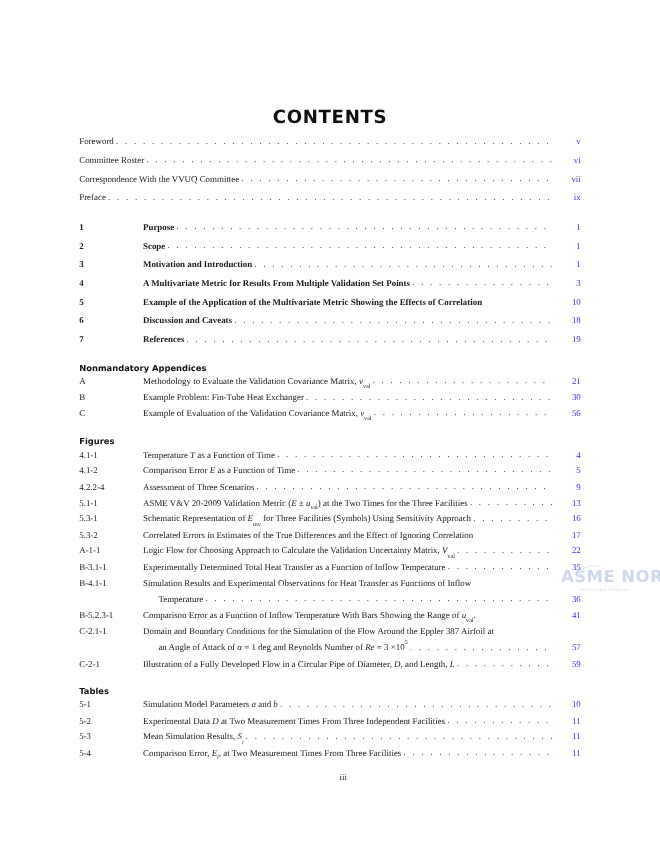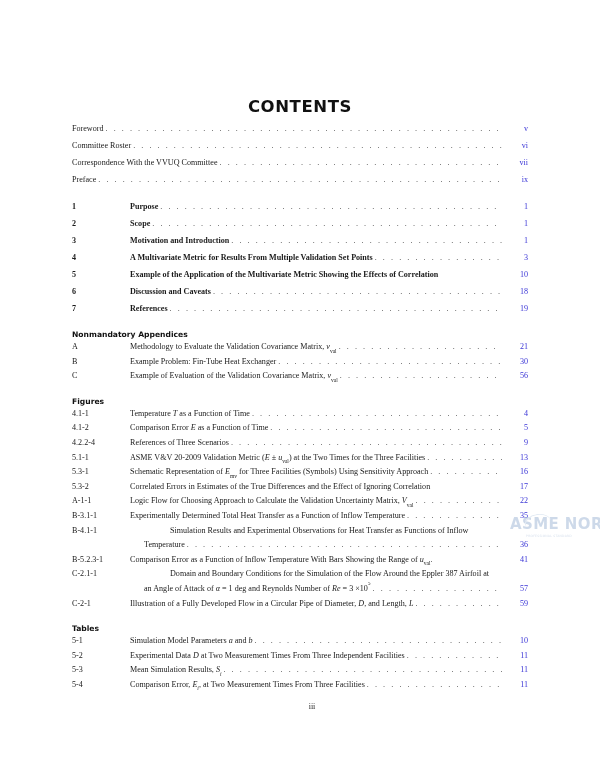--- a/index.html
+++ b/index.html
@@ -93,26 +93,24 @@
     font-size: 8.1px;
   }
   .pg.blank { color: transparent; }
 
   
   .row.wrap { display: block; }
   .row.wrap .l1 {
     display: flex;
     align-items: baseline;
     width: 100%;
-    gap: 20px;
   }
   .row.wrap .l1 .txt {
     flex: 1 1 auto;
     white-space: nowrap;
-    margin-left: 20px;
   }
   .row.wrap .l2 {
     display: flex;
     align-items: baseline;
     width: 100%;
   }
   .row.wrap .l2 .indent {
     flex: 0 0 58px;
   }
   .row.wrap .l2 .sub {
@@ -352,21 +350,21 @@
         <div class="label-wrap">
           <span class="label">Comparison Error <i class="v">E</i> as a Function of Time</span>
           <span class="leader">. . . . . . . . . . . . . . . . . . . . . . . . . . . . . . . . . . . . . . . . . . . . . . . . . . . . . . . . . . . . . . . . . . . . . . . . . . . . . . . . . . . . . . .</span>
         </div>
         <div class="pg">5</div>
       </div>
 
       <div class="row tight">
         <div class="num">4.2.2-4</div>
         <div class="label-wrap">
-          <span class="label">References of Three Scenarios</span>
+          <span class="label">Assessment of Three Scenarios</span>
           <span class="leader">. . . . . . . . . . . . . . . . . . . . . . . . . . . . . . . . . . . . . . . . . . . . . . . . . . . . . . . . . . . . . . . . . . . . . . . . . . . . . . . . . . . . . . .</span>
         </div>
         <div class="pg">9</div>
       </div>
 
       <div class="row tight">
         <div class="num">5.1-1</div>
         <div class="label-wrap">
           <span class="label">ASME V&amp;V 20-2009 Validation Metric (<i class="v">E</i> ± <i class="v">u</i><sub>val</sub>) at the Two Times for the Three Facilities</span>
           <span class="leader">. . . . . . . . . . . . . . . . . . . . . . . . . . . . . . . . . . . . . . . . . . . . . . . . . . . . . . . . . . . . . . . . . . . . . . . . . . . . . . . . . . . . . . .</span>

